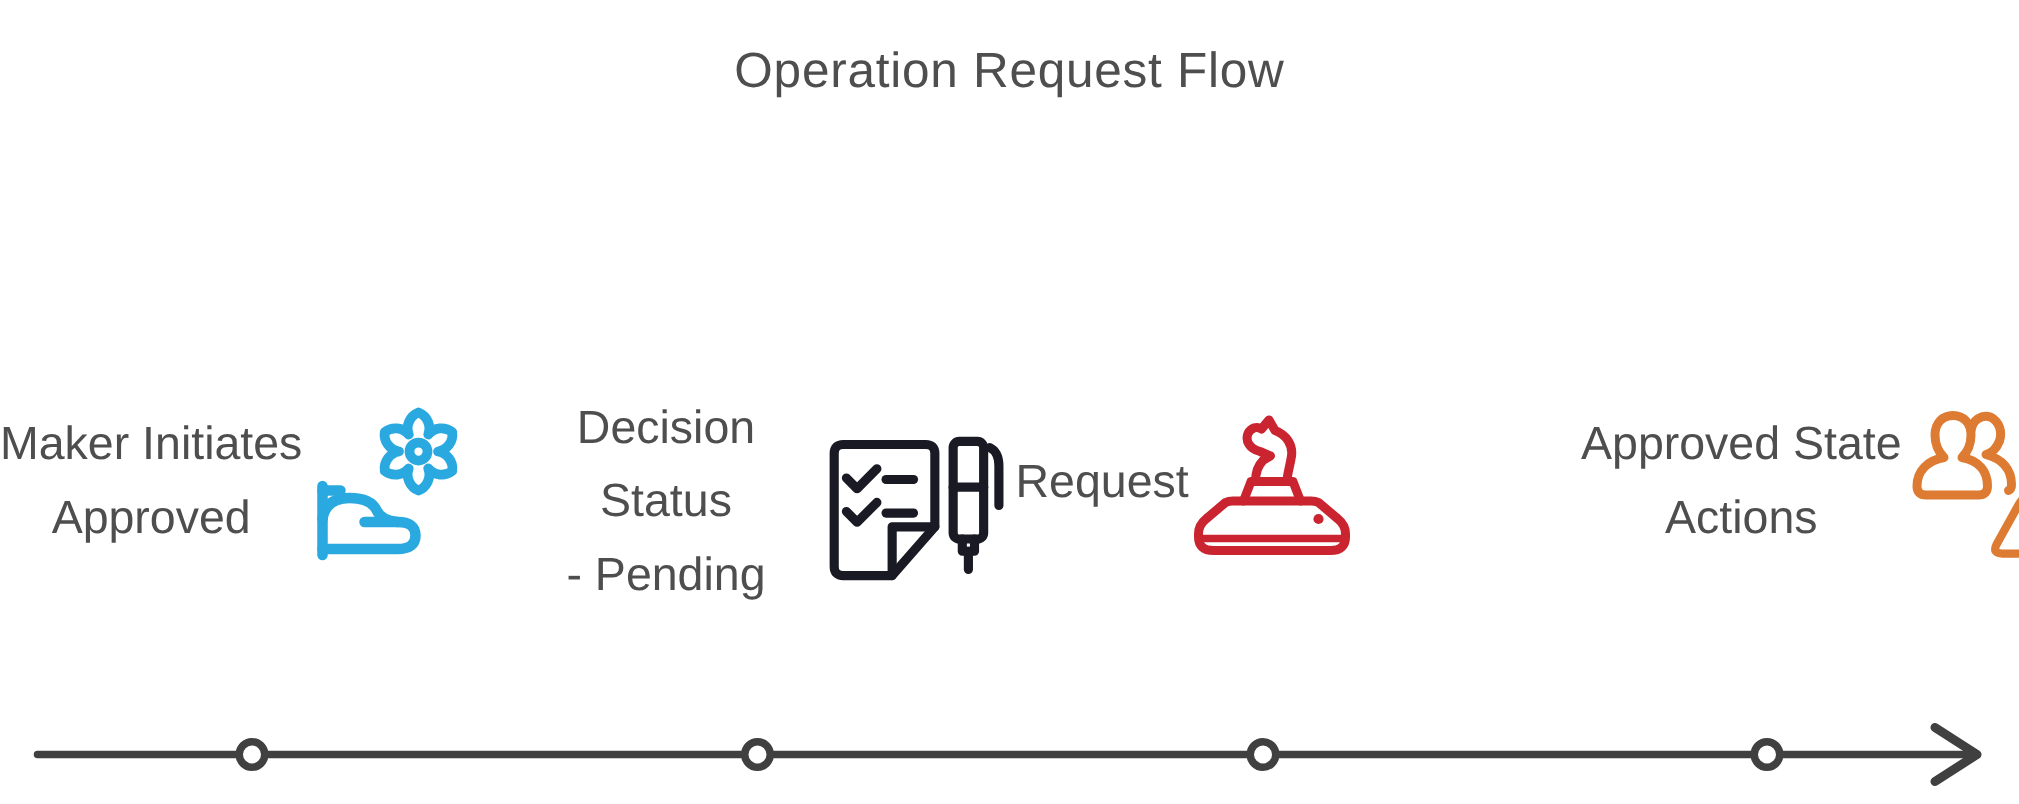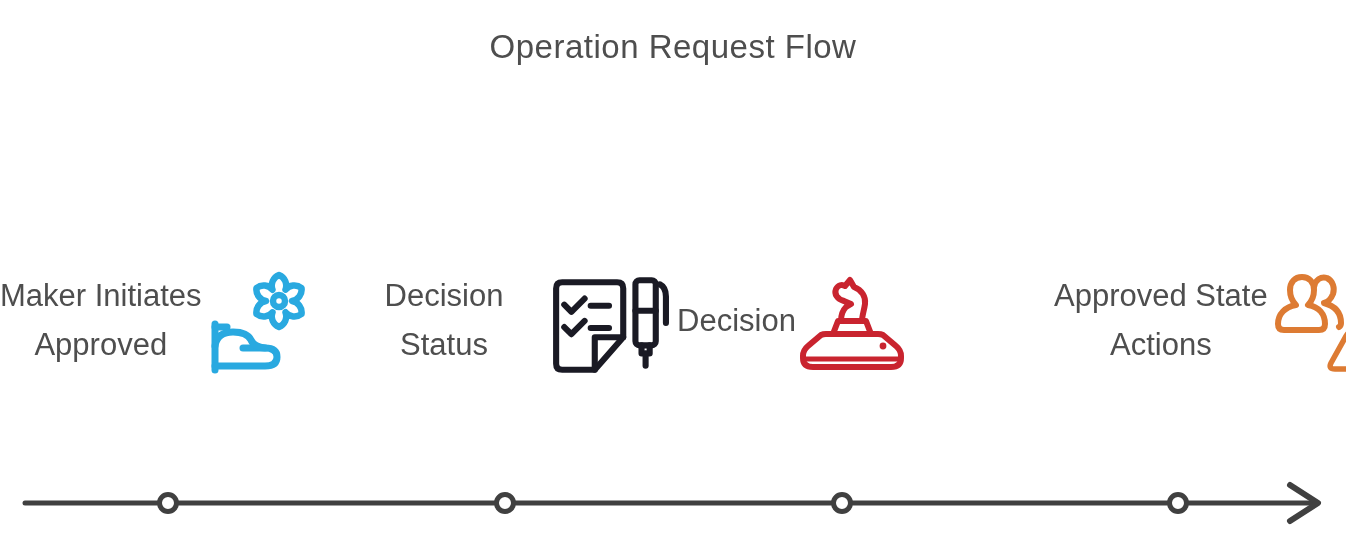--- a/index.html
+++ b/index.html
@@ -77,20 +77,21 @@
           <path d="M12 92 H62 Q74 92 74 83 Q74 74 62 74 H40"></path>
           <path d="M12 72 Q14 58 30 58 Q44 58 48 66 Q51 73 62 74"></path>
         </g>
       </svg>
     </div>
   </div>
 
   <div class="step" style="left:340px">
     <div class="lbl">
       <div>Decision Status</div>
+      <div>- Pending</div>
     </div>
     <div class="icon-wrap">
       <svg class="ic c-step2" width="122" height="102" viewBox="0 0 120 100">
         <g stroke-width="6">
           <path d="M74 62 V14 Q74 8 68 8 H14 Q8 8 8 14 V88 Q8 94 14 94 H46 Z"></path>
           <path d="M74 62 H46 V94"></path>
           <path d="M16 30 L23 37 L36 24"></path>
           <path d="M42 31 H60"></path>
           <path d="M16 52 L23 59 L36 46"></path>
           <path d="M42 53 H60"></path>
@@ -99,21 +100,21 @@
           <path d="M92 70 V78 H100 V70"></path>
           <path d="M96 78 V90"></path>
           <path d="M110 10 Q116 13 116 22 V48"></path>
         </g>
       </svg>
     </div>
   </div>
 
   <div class="step" style="left:677px">
     <div class="lbl">
-      <div>Decision</div>
+      <div>Request</div>
     </div>
     <div class="icon-wrap">
       <svg class="ic c-step3" width="112" height="100" viewBox="0 0 110 100">
         <g stroke-width="6">
           <path d="M6 82 Q6 76 11 72 L24 61 Q26 60 29 60 H81 Q84 60 86 61 L99 72 Q104 76 104 82 V84 Q104 93 94 93 H16 Q6 93 6 84 Z"></path>
           <path d="M9 85 H101" stroke-width="5"></path>
           <path d="M36 60 L41 47 H69 L74 60"></path>
           <path d="M44 47 C44 41 45 37 49 33 L54 30 L47 27 C40 25 37 20 39 15 C41 11 45 10 48 12 L53 6 L57 13 C65 16 69 23 68 30 C67 37 65 42 65 47"></path>
         </g>
         <circle class="fill" cx="86" cy="72" r="3.4"></circle>

